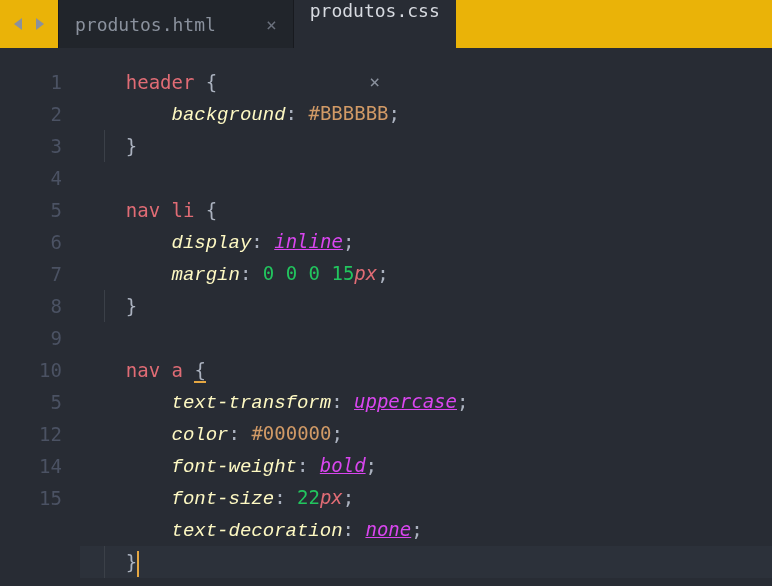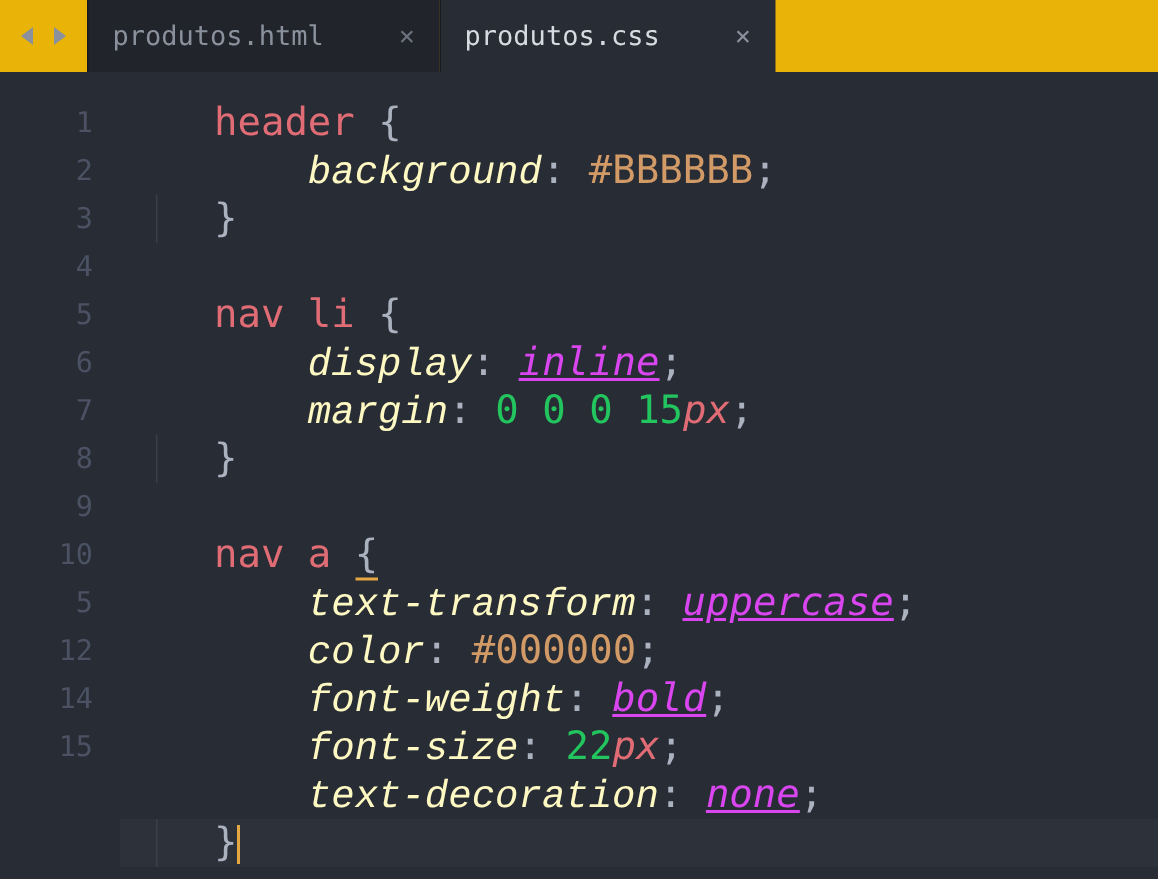--- a/index.html
+++ b/index.html
@@ -40,20 +40,21 @@
   gap: 50px;
   border-left: 1px solid #181a1f;
 }
 .tab.inactive {
   background: #21252b;
   color: #8a919d;
 }
 .tab.active {
   background: #282c34;
   color: #d7dae0;
+  flex-direction: column;
 }
 .tab .close-icon {
   font-size: 18px;
   color: #6b717d;
 }
 .tab.active .close-icon { color: #8a919d; }
 .editor {
   display: flex;
   height: calc(100% - 48px);
 }
@@ -62,21 +63,21 @@
   text-align: right;
   padding: 18px 18px 0 0;
   color: #4b5263;
   user-select: none;
   font-size: 19px;
   line-height: 32px;
 }
 .code {
   flex: 1;
   padding: 18px 0 0 0;
-  font-size: 26px;
+  font-size: 19px;
   line-height: 32px;
   white-space: pre;
 }
 .gutter-line { height: 32px; }
 .code-line {
   height: 32px;
   display: flex;
   align-items: center;
   position: relative;
 }

